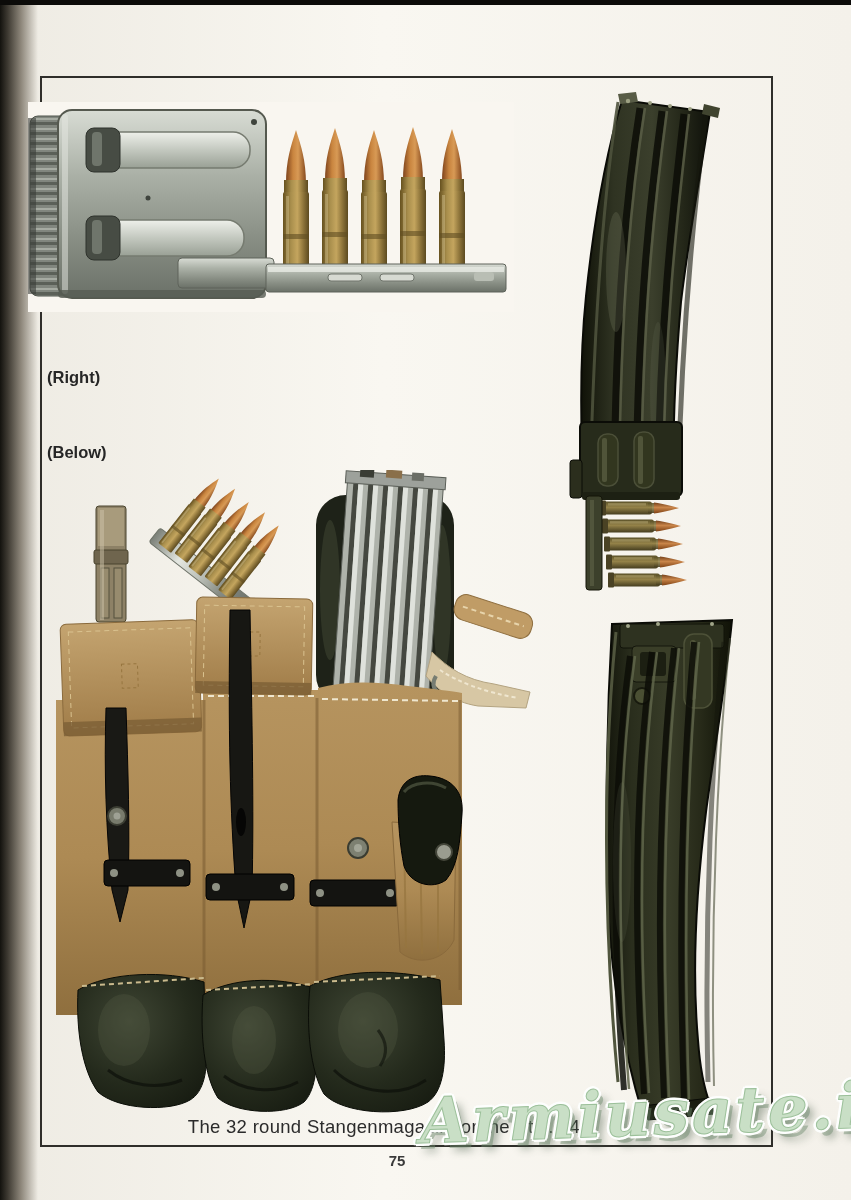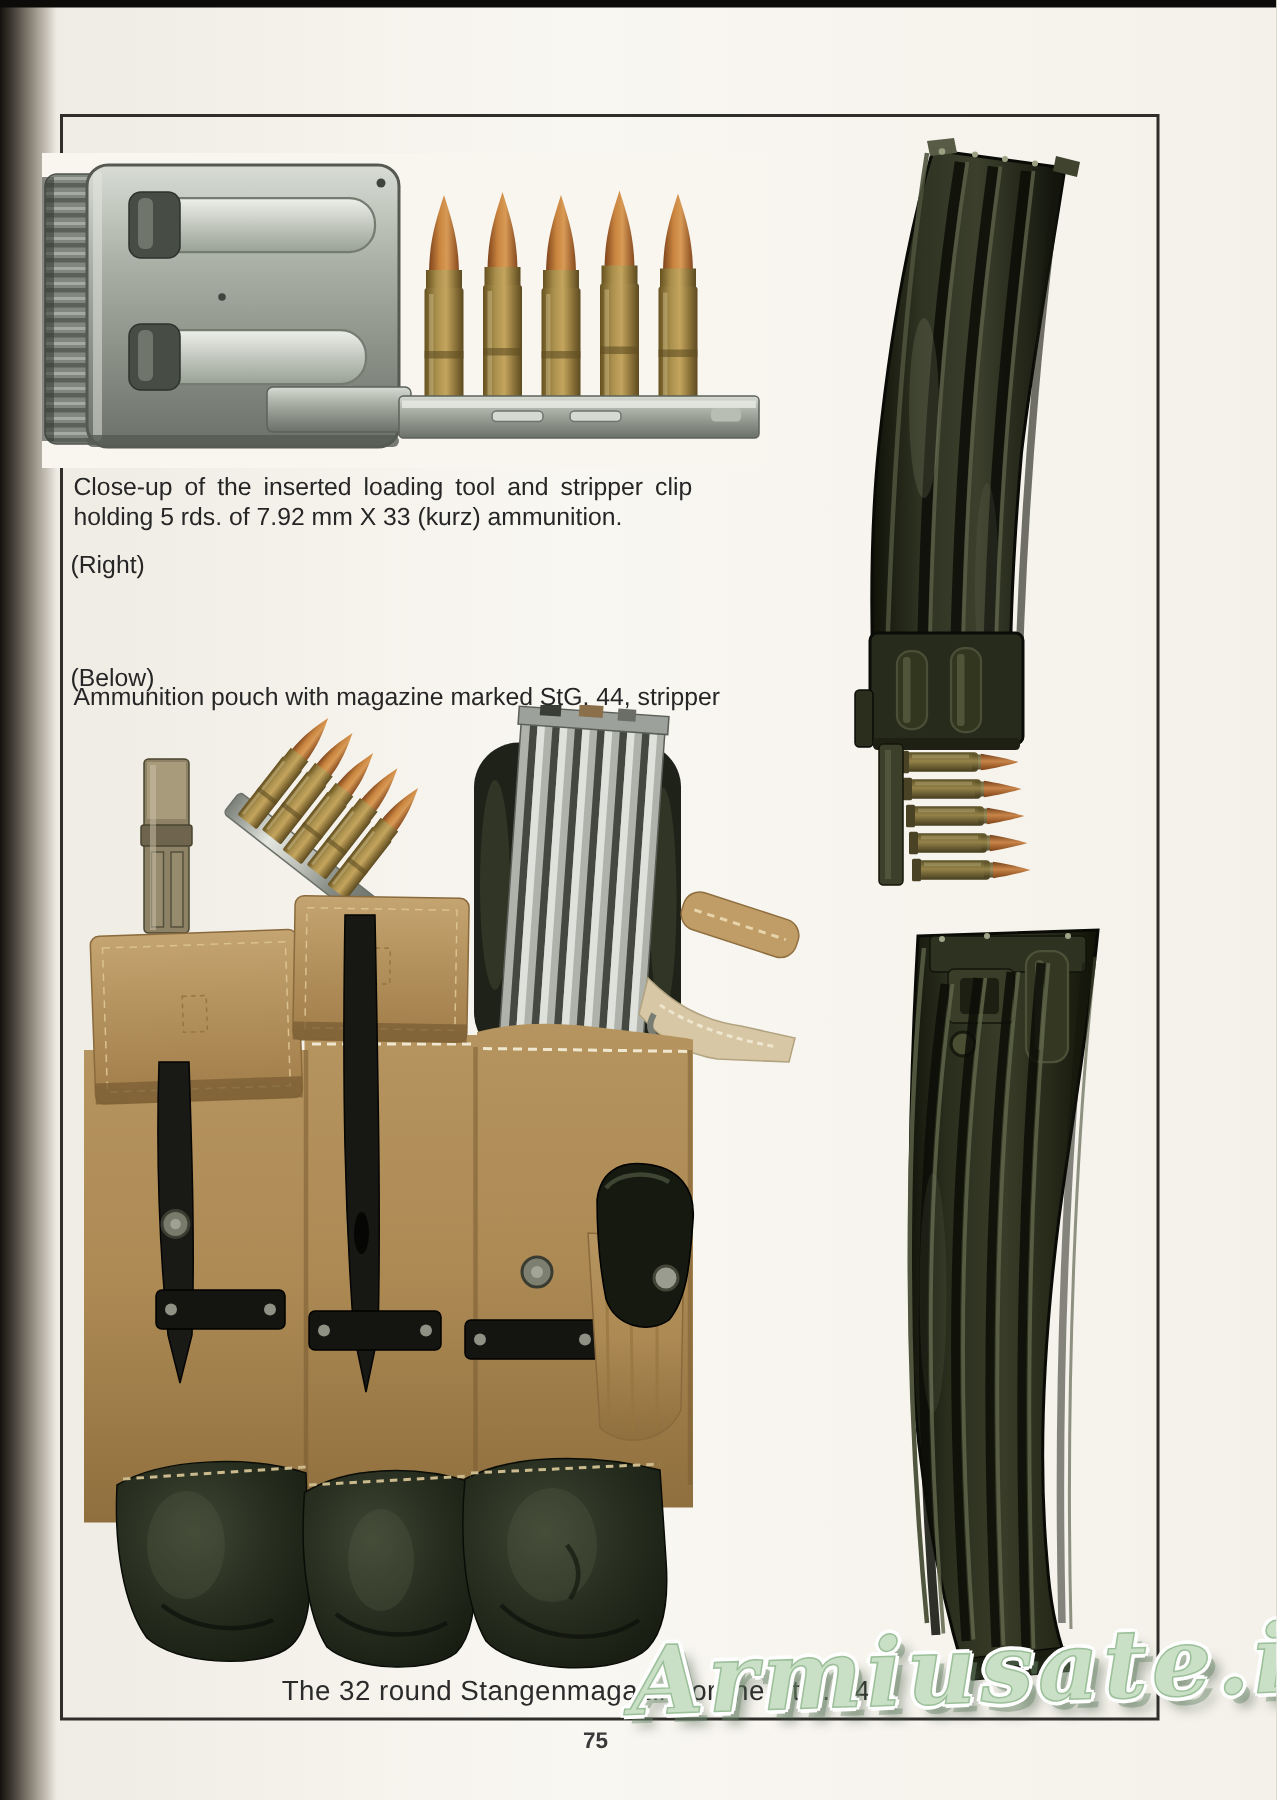--- a/index.html
+++ b/index.html
@@ -9,21 +9,21 @@
     font-family:"Liberation Sans", sans-serif;
   }
   .edge-top { position:absolute; left:0; top:0; width:851px; height:5px; background:#0c0b09; z-index:10; }
   .edge-left { position:absolute; left:0; top:0; width:38px; height:1200px; z-index:3;
     background:linear-gradient(90deg,#13120e 0%, #3d3931 20%, #8d867a 55%, rgba(236,232,224,0) 100%); }
   .frame { position:absolute; left:40px; top:76px; width:733px; height:1071px;
     border:2px solid #2f2e2a; box-sizing:border-box; z-index:4; }
   .photo { position:absolute; z-index:5; }
   .caption { position:absolute; z-index:6; font-size:16.5px; line-height:19.5px; color:#262626; }
   .js1 { word-spacing:3.4px; }
-  .cap-label { position:absolute; z-index:6; font-size:16.5px; color:#262626; }
+  .cap-label { position:absolute; z-index:6; font-size:16.5px; color:#262626;font-weight:bold; }
   .bottom-caption { position:absolute; left:99px; top:1116px; width:570px; text-align:center;
     font-size:18.5px; letter-spacing:.3px; color:#2b2b2b; z-index:6; }
   .page-number { position:absolute; left:372px; top:1152px; width:50px; text-align:center;
     font-size:15px; font-weight:bold; color:#3a3a3a; z-index:6; }
   .watermark { position:absolute; left:420px; top:1084px; z-index:30; white-space:nowrap;
     font-family:"DejaVu Serif", serif; font-style:italic; font-weight:bold;
     font-size:63px; letter-spacing:3px; color:#c9dfc6;
     transform:rotate(-2deg); transform-origin:left center;
     -webkit-text-stroke:1px #9cc09a;
     text-shadow:-2px -2px 0 #fdfefd, 2px -2px 0 #fdfefd, -2px 2px 0 #fdfefd, 2px 2px 0 #fdfefd,
@@ -353,30 +353,25 @@
       <path d="M117,36 C103,160 99,310 107,485"></path>
         <path d="M137,30 C125,160 121,312 127,487"></path>
     </g>
     <path d="M54,20 C42,140 40,300 56,470" stroke="#50553d" stroke-width="3" fill="none"></path>
     <path d="M162,30 C150,140 142,300 146,470" stroke="#14160c" stroke-width="5" fill="none" opacity=".5"></path>
     <path d="M168,26 C156,140 148,300 152,474" stroke="#4a4e38" stroke-width="2" fill="none" opacity=".6"></path>
     <ellipse cx="60" cy="250" rx="9" ry="80" fill="#7a7e64" opacity=".15"></ellipse>
     <path d="M80,494 L148,486 L152,502 L86,508 Z" fill="#1a1d10" stroke="#0a0b06"></path>
   </svg>
 
-  <div class="caption" style="left:49px; top:316px; width:440px;">
-    <div class="js1">Close-up of the inserted loading tool and stripper clip</div>
-    <div>holding 5 rds. of 7.92 mm X 33 (kurz) ammunition.</div>
-  </div>
 
   <div class="cap-label" style="left:47px; top:368px;">(Right)</div>
 
   <div class="cap-label" style="left:47px; top:443px;">(Below)</div>
   <div class="caption" style="left:49px; top:456px; width:440px;">
-    <div>Ammunition pouch with magazine marked StG. 44, stripper</div>
   </div>
 
   <div class="bottom-caption">The 32 round Stangenmagazin for the StG. 44</div>
 
   <div class="page-number">75</div>
 
   <div class="watermark">Armiusate.it</div>
 
 </div>
 

